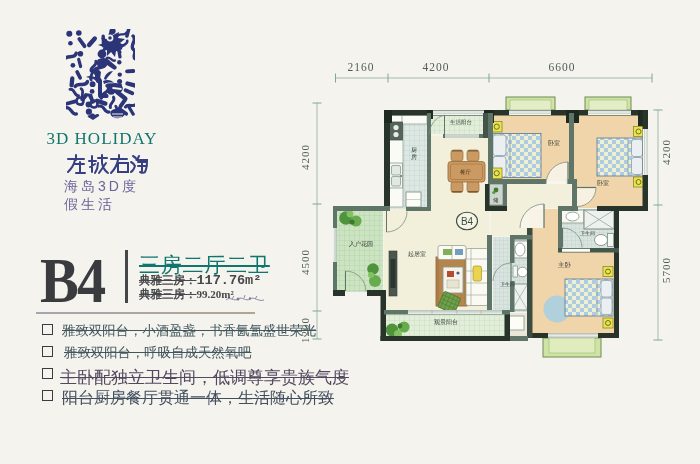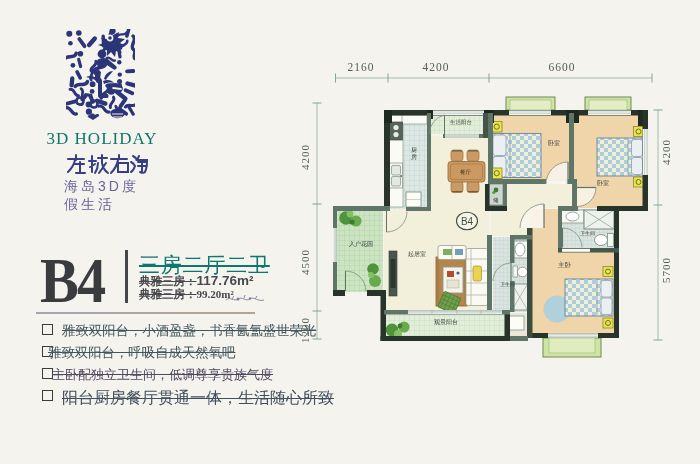--- a/index.html
+++ b/index.html
@@ -96,38 +96,38 @@
 </svg>
 
 <div class="abs" style="left:64px;top:178px;width:80px;text-align:left;font-size:14px;letter-spacing:3px;color:#69659a">海岛3D度假生活</div>
 
 <div class="abs" style="left:40px;top:244px;font-family:'Liberation Serif',serif;font-weight:bold;font-size:64px;letter-spacing:-2px;color:#3a3b3f;transform:scaleX(0.91);transform-origin:left top">B4</div>
 
 <div class="abs" style="left:125px;top:250px;width:3px;height:53px;background:#45464a"></div>
 
 <div class="abs" style="left:139px;top:251px;font-size:21px;letter-spacing:0.8px;color:#0f766e;text-decoration:line-through">三房二厅二卫</div>
 
-<div class="abs" style="left:139px;top:273px;font-size:11.5px;font-weight:bold;color:#47484c"><span style="text-decoration:line-through">典雅三房：</span><span style="font-size:13.5px;font-family:Liberation Sans, sans-serif">117.76m²</span></div>
+<div class="abs" style="left:139px;top:273px;font-size:11.5px;font-weight:bold;color:#47484c"><span style="text-decoration:line-through">典雅三房：</span><span style="font-size:13.5px;font-family:Liberation Mono, monospace">117.76m²</span></div>
 
 <div class="abs" style="left:139px;top:287px;font-size:11.5px;font-weight:bold;color:#47484c"><span style="text-decoration:line-through">典雅三房：</span><span style="font-size:11px;font-family:Liberation Serif, serif">99.20m²</span></div>
 
 <svg class="abs" style="left:224px;top:294px" width="42" height="10" viewBox="0 0 42 10">
     <path d="M2 6 C6 2 10 8 14 5 M14 5 C 18 2 22 8 26 5 M26 5 C30 2 34 8 40 6 M8 5l2-3 M20 4l1-3 M31 5l2-3" stroke="#8f8aa0" stroke-width="1" fill="none"></path>
     <circle cx="14" cy="5" r="1.5" fill="#7f7a95"></circle>
     <circle cx="26" cy="4.5" r="1.2" fill="#7f7a95"></circle>
   </svg>
 
 <div class="abs" style="left:36px;top:312px;width:219px;height:2px;background:linear-gradient(90deg,#a9a2b4,#b0a68e)"></div>
 
 <div class="abs" style="left:42px;top:324px;width:9px;height:9px;border:1.6px solid #3c3c40"></div>
 <div class="abs" style="left:62px;top:322px;font-size:13.4px;letter-spacing:0px;text-decoration:line-through;color:#41565c">雅致双阳台，小酒盈盏，书香氤氲盛世荣光</div>
 <div class="abs" style="left:42px;top:346px;width:9px;height:9px;border:1.6px solid #3c3c40"></div>
-<div class="abs" style="left:48px;top:344px;font-size:13.4px;letter-spacing:0px;text-decoration:line-through;color:#41565c">雅致双阳台，呼吸自成天然氧吧</div>
+<div class="abs" style="left:64px;top:344px;font-size:13.4px;letter-spacing:0px;text-decoration:line-through;color:#41565c">雅致双阳台，呼吸自成天然氧吧</div>
 <div class="abs" style="left:42px;top:368px;width:9px;height:9px;border:1.6px solid #3c3c40"></div>
-<div class="abs" style="left:52px;top:366px;font-size:13px;letter-spacing:0px;text-decoration:line-through;color:#50495f">主卧配独立卫生间，低调尊享贵族气度</div>
+<div class="abs" style="left:60px;top:366px;font-size:17px;letter-spacing:0px;text-decoration:line-through;color:#50495f">主卧配独立卫生间，低调尊享贵族气度</div>
 <div class="abs" style="left:42px;top:390px;width:9px;height:9px;border:1.6px solid #3c3c40"></div>
 <div class="abs" style="left:62px;top:388px;font-size:16px;letter-spacing:0px;text-decoration:line-through;color:#42505e">阳台厨房餐厅贯通一体，生活随心所致</div>
 <svg class="abs" style="left:0;top:0" width="700" height="464" viewBox="0 0 700 464" font-family="Liberation Sans, sans-serif">
 <defs>
 <pattern id="bedck" width="8" height="8" patternUnits="userSpaceOnUse">
 <rect width="8" height="8" fill="#eef0d4"></rect>
 <rect width="4" height="4" fill="#aecbdf"></rect>
         <rect x="4" y="4" width="4" height="4" fill="#aecbdf"></rect>
 </pattern>
 <pattern id="ktile" width="5" height="5" patternUnits="userSpaceOnUse">

